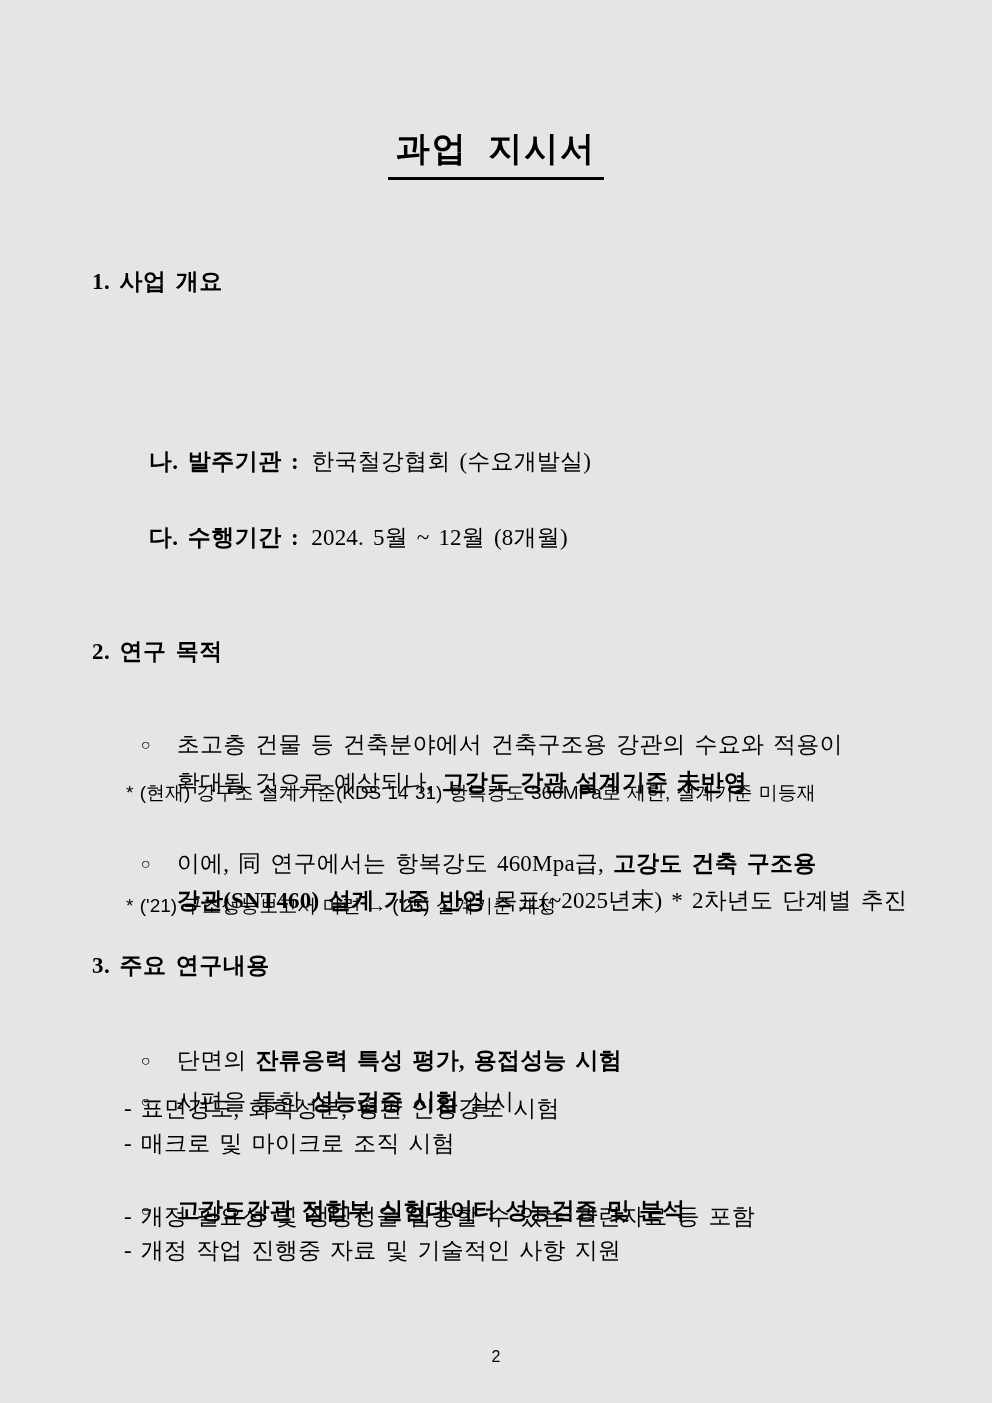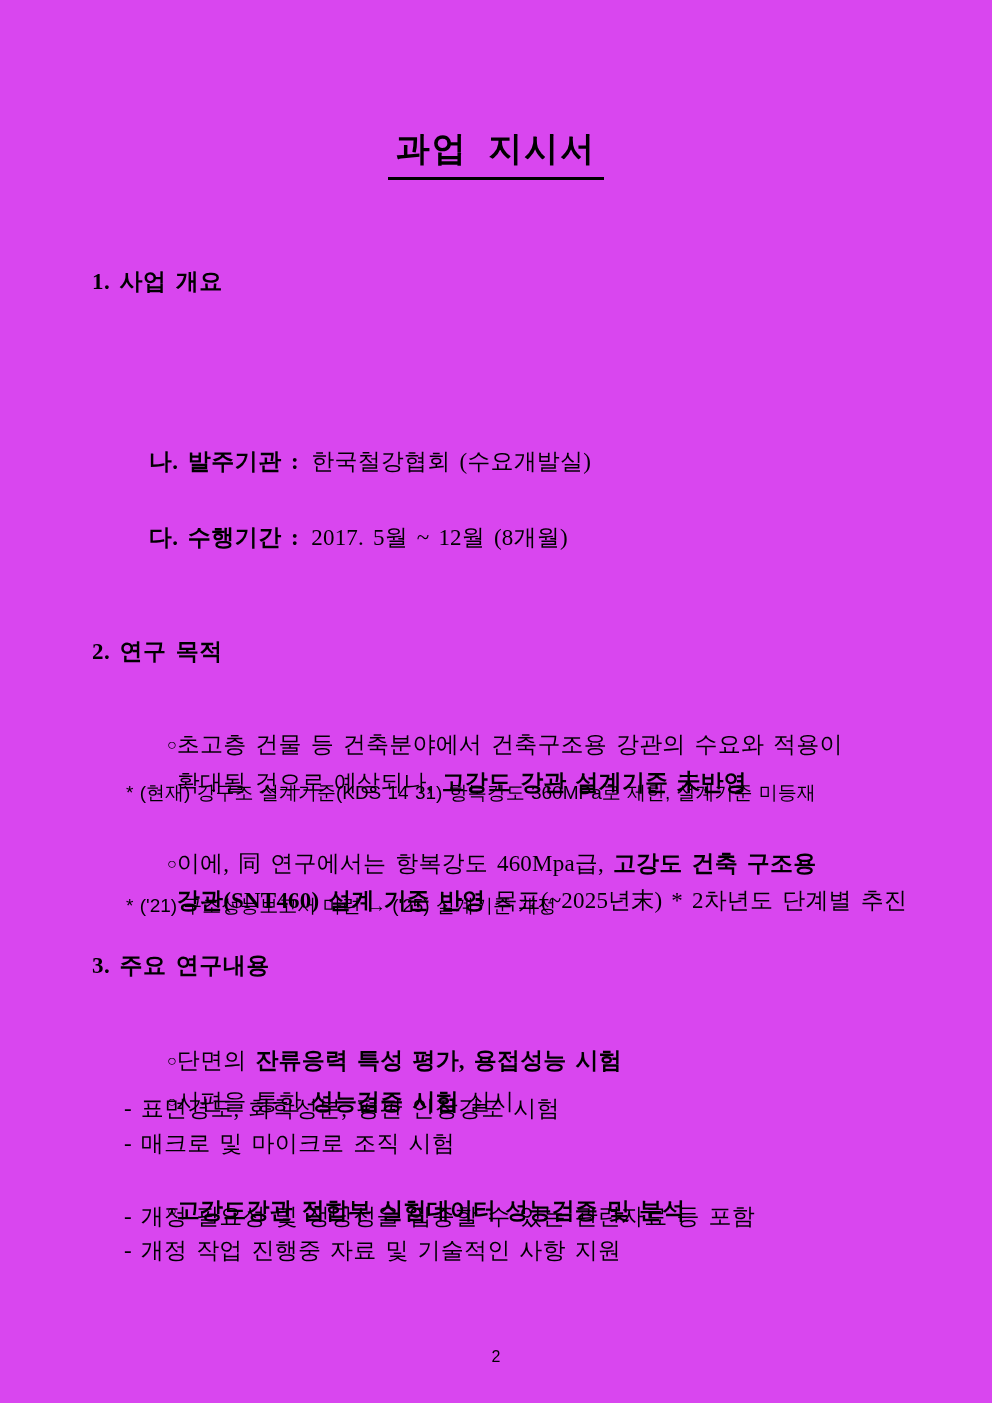--- a/index.html
+++ b/index.html
@@ -4,33 +4,32 @@
 <style>
   html, body {
     margin: 0;
     padding: 0;
     background: #ffffff;
   }
   .page {
     position: relative;
     width: 992px;
     height: 1403px;
-    background: #d946ef;
+    background: #e5e5e5;
     color: #000000;
     font-family: "Liberation Serif", "DejaVu Serif", serif;
     overflow: hidden;
   }
   .line {
     position: absolute;
     white-space: pre;
     font-size: 23px;
     word-spacing: 3px;
     letter-spacing: 0.2px;
     line-height: 1.25;
-    text-align: right;
   }
   .title-wrap {
     position: absolute;
     top: 126px;
     left: 0;
     right: 0;
     text-align: center;
   }
   .title {
     display: inline-block;
@@ -82,21 +81,21 @@
   </div>
 
   <div class="line heading" style="left:92px; top:268px;">1. 사업 개요</div>
 
 
   <div class="line" style="left:113px; top:419px;">
     <span class="lbl">나. 발주기관 :</span><span class="val">한국철강협회 (수요개발실)</span>
   </div>
 
   <div class="line" style="left:113px; top:495px;">
-    <span class="lbl">다. 수행기간 :</span><span class="val">2017. 5월 ~ 12월 (8개월)</span>
+    <span class="lbl">다. 수행기간 :</span><span class="val">2024. 5월 ~ 12월 (8개월)</span>
   </div>
 
 
   <div class="line heading" style="left:92px; top:638px;">2. 연구 목적</div>
 
   <div class="line" style="left:105px; top:702px;">
     <span class="marker">○</span><span>초고층 건물 등 건축분야에서 건축구조용 강관의 수요와 적용이</span>
   </div>
   <div class="line" style="left:141px; top:740px;">
     <span>확대될 것으로 예상되나, </span><span class="b">고강도 강관 설계기준 未반영</span>

